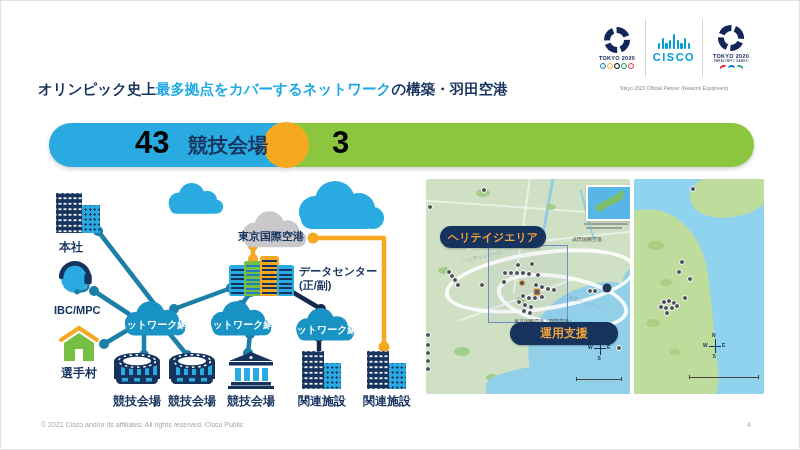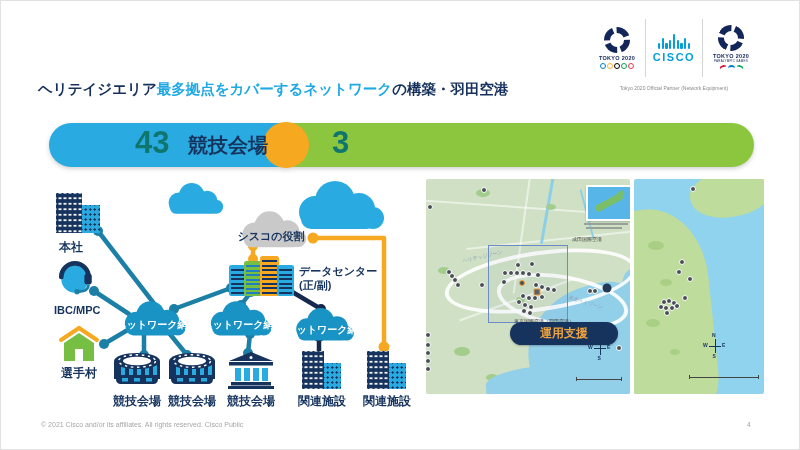--- a/index.html
+++ b/index.html
@@ -25,21 +25,21 @@
   .cisco-bars{display:flex;align-items:flex-end;gap:1.6px;height:15px;}
   .cbar{width:2.2px;background:#049fd9;border-radius:1px;}
   .cisco-word{font-size:11px;font-weight:bold;color:#049fd9;letter-spacing:1.5px;margin-top:2px;}
   .partner-caption{left:588px;top:84px;width:170px;text-align:center;font-size:5px;color:#8a8a8a;}
 
   
   .banner{left:48px;top:122px;width:705px;height:44px;filter:drop-shadow(0 2px 2px rgba(0,0,0,.18));}
   .banner-blue{left:0;top:0;width:238px;height:44px;background:#29abe2;border-radius:22px 0 0 22px;}
   .banner-green{left:238px;top:0;width:467px;height:44px;background:#8cc63f;border-radius:0 22px 22px 0;}
   .banner-circle{left:214px;top:-1px;width:46px;height:46px;background:#f6a821;border-radius:50%;}
-  .banner-num{top:2px;font-size:31px;font-weight:bold;color:#0f766e;}
+  .banner-num{top:2px;font-size:31px;font-weight:bold;color:#000000;}
   .banner-label{top:9px;font-size:20px;font-weight:bold;color:#16335e;white-space:nowrap;}
 
   
   .dg-label{position:absolute;font-weight:bold;color:#16335e;font-size:12px;white-space:nowrap;}
   .cloud-label{position:absolute;text-align:center;font-weight:bold;white-space:nowrap;}
   .bldg-navy{position:absolute;background:#16335e;background-image:radial-gradient(circle,rgba(255,255,255,.95) 1.1px,transparent 1.3px);background-size:5px 5.5px;background-position:1.5px 2.5px;}
   .bldg-blue{position:absolute;background:#29abe2;background-image:radial-gradient(circle,#16335e 1px,transparent 1.2px);background-size:4.5px 5px;background-position:1.5px 2px;}
   .rack{position:absolute;border-radius:2.5px;background-clip:padding-box;}
   .rk-n{background-image:repeating-linear-gradient(180deg,transparent 0 2.5px,#16335e 2.5px 4.5px);}
   .rk-b{background-image:repeating-linear-gradient(180deg,transparent 0 2.5px,#1f7fc0 2.5px 4.5px);}
@@ -73,21 +73,21 @@
   
   .footer{left:40px;top:420px;font-size:7px;color:#a6a6a6;}
   .pagenum{left:746px;top:420px;font-size:7px;color:#a6a6a6;}
 </style>
 </head>
 <body>
 
 <div class="slide">
 
   <div class="abs subtitle">
-    <span class="t-navy">ヘリテイジエリア</span><span class="t-accent">最多拠点をカバーするネットワーク</span><span class="t-navy">の構築・羽田空港</span>
+    <span class="t-navy">オリンピック史上</span><span class="t-accent">最多拠点をカバーするネットワーク</span><span class="t-navy">の構築・羽田空港</span>
   </div>
 
   <div class="abs logos">
     <div class="logo-cell">
       <div class="emblem"></div>
       <div class="logo-word">TOKYO 2020</div>
       <div class="orings">
         <span class="oring" style="border-color:#0081c8"></span>
           <span class="oring" style="border-color:#fcb131"></span>
           <span class="oring" style="border-color:#000"></span>
@@ -197,21 +197,21 @@
     </svg>
   <svg class="abs" style="left:226px;top:208px" width="88" height="42" viewBox="0 0 100 56">
       <g fill="#c9c9c9">
         <circle cx="28" cy="34" r="16"></circle>
         <circle cx="48" cy="23" r="20"></circle>
         <circle cx="72" cy="31" r="16"></circle>
         <circle cx="86" cy="40" r="11"></circle>
         <rect x="14" y="31" width="76" height="20" rx="10"></rect>
       </g>
     </svg>
-  <div class="cloud-label" style="left:226px;top:228px;width:88px;font-size:11px;color:#16335e">シスコの役割</div>
+  <div class="cloud-label" style="left:226px;top:228px;width:88px;font-size:11px;color:#16335e">東京国際空港</div>
 
   <svg class="abs" style="left:110px;top:298px" width="82" height="40" viewBox="0 0 100 56">
       <g fill="#1992c4">
         <circle cx="28" cy="34" r="16"></circle>
         <circle cx="48" cy="23" r="20"></circle>
         <circle cx="72" cy="31" r="16"></circle>
         <circle cx="86" cy="40" r="11"></circle>
         <rect x="14" y="31" width="76" height="20" rx="10"></rect>
       </g>
     </svg>
@@ -353,20 +353,21 @@
     <div class="zone-name" style="left:142px;top:120px;transform:rotate(17deg)">東京ベイゾーン</div>
     <div class="map-rect" style="left:62px;top:66px;width:78px;height:76px"></div>
     <div class="inset" style="left:160px;top:6px;width:42px;height:32px">
       <div class="inset-land" style="left:6px;top:12px;width:30px;height:7px;transform:rotate(-28deg)"></div>
       <div class="inset-land" style="left:27px;top:5px;width:10px;height:5px;transform:rotate(-40deg)"></div>
     </div>
     <div class="cap-bar" style="left:158px;top:44px;width:44px"></div>
     <div class="cap-bar" style="left:160px;top:48px;width:36px"></div>
     <div class="tiny-label" style="left:146px;top:57px">成田国際空港</div>
     <div class="tiny-label" style="left:88px;top:139px">東京国際空港（羽田空港）</div>
+    <div class="map-pill" style="left:14px;top:47px;width:106px;height:22px;font-size:11px">ヘリテイジエリア</div>
     <div class="map-pill" style="left:84px;top:143px;width:108px;height:23px;font-size:12px">運用支援</div>
     <div class="abs" style="left:0;top:0;width:100%;height:100%">
         <div class="vmarker" style="left: 92px; top: 86px;"></div>
         <div class="vmarker" style="left: 106px; top: 85px;"></div>
         <div class="vmarker" style="left: 79px; top: 94px;"></div>
         <div class="vmarker" style="left: 85px; top: 94px;"></div>
         <div class="vmarker" style="left: 91px; top: 94px;"></div>
         <div class="vmarker" style="left: 97px; top: 94px;"></div>
         <div class="vmarker" style="left: 103px; top: 95px;"></div>
         <div class="vmarker" style="left: 112px; top: 96px;"></div>

